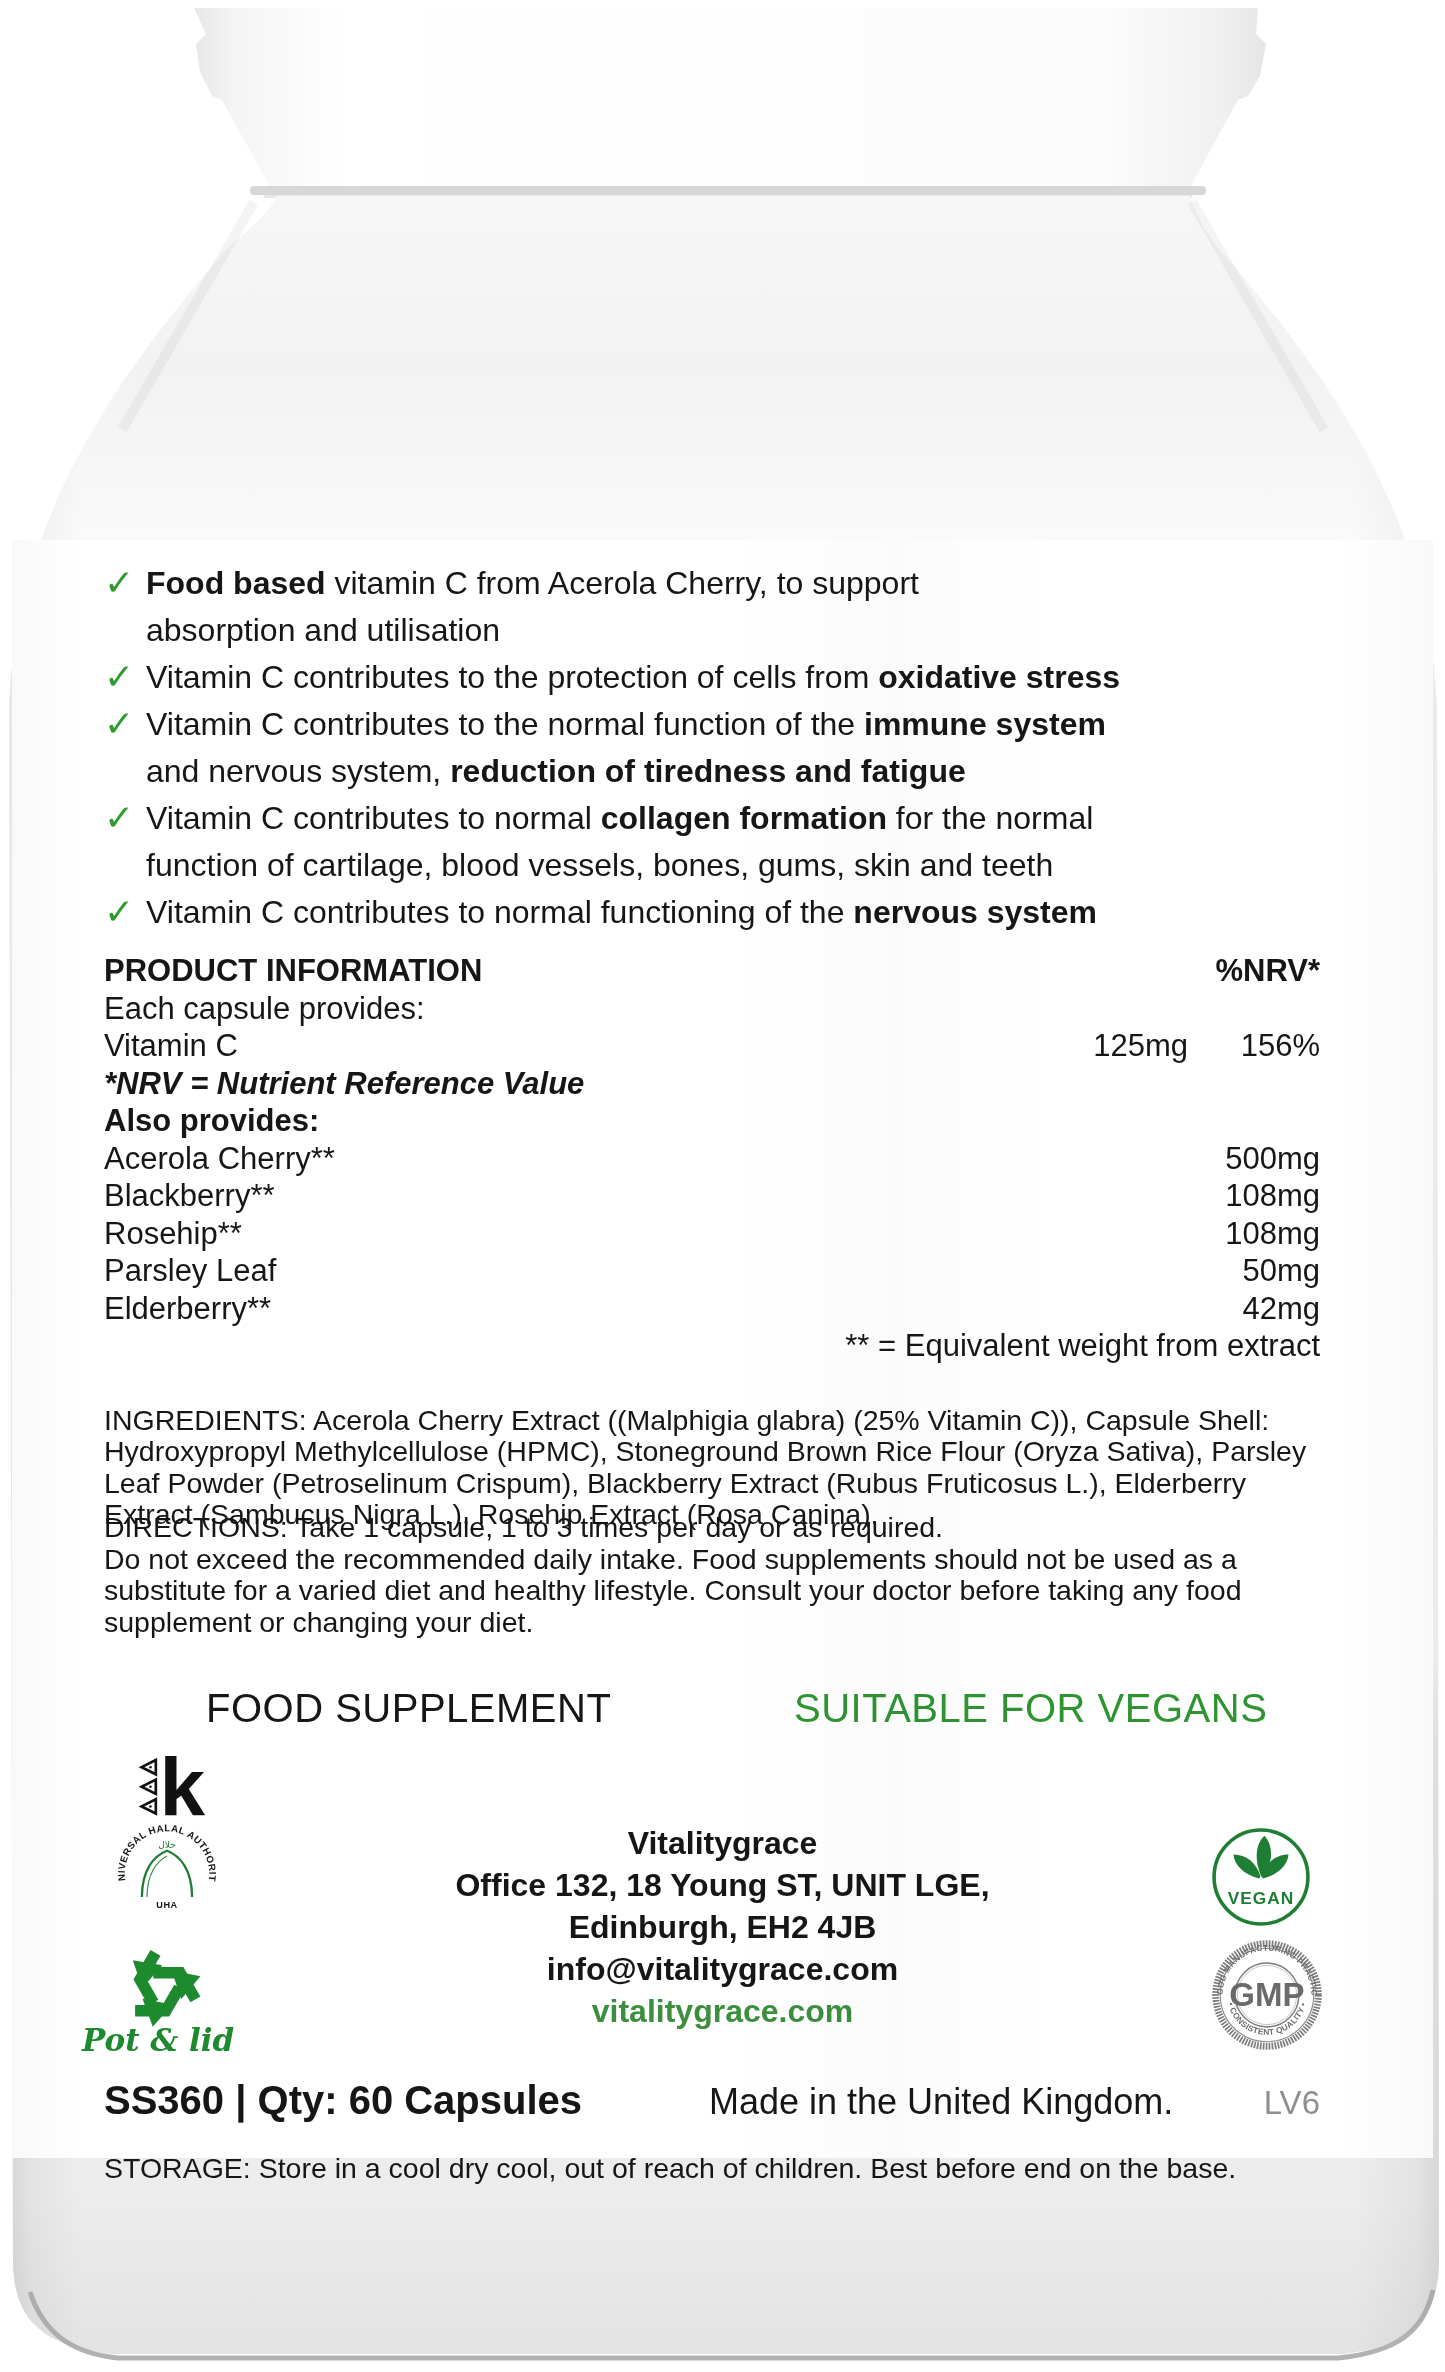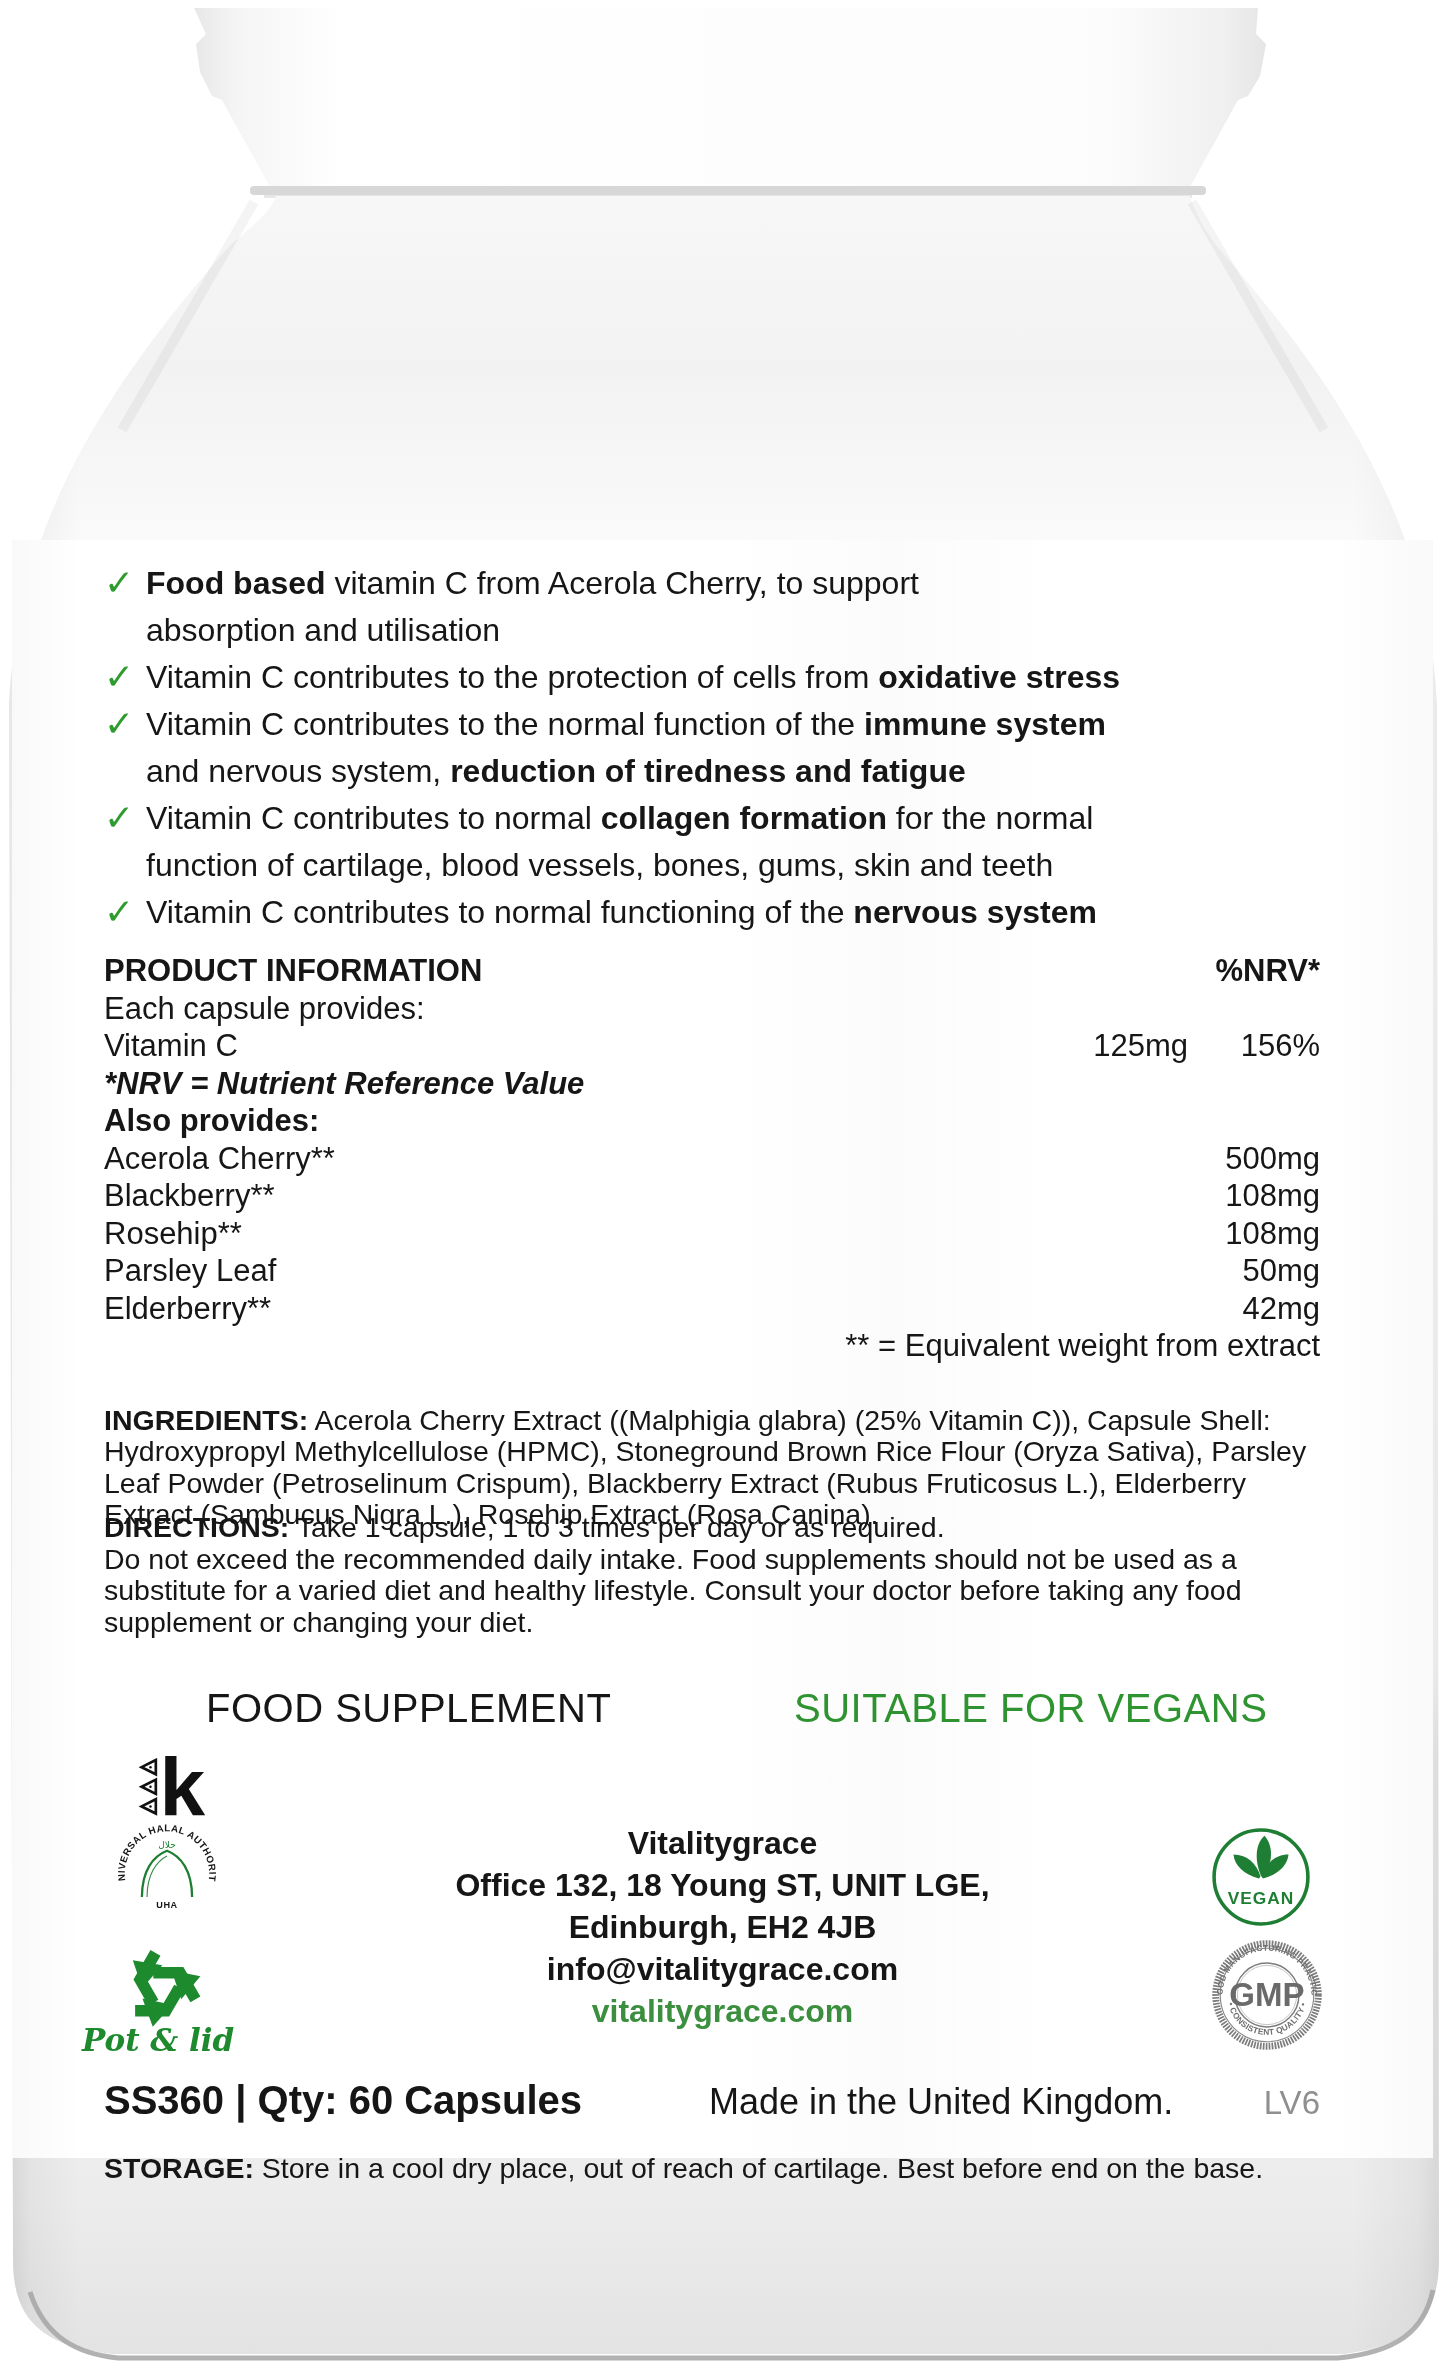--- a/index.html
+++ b/index.html
@@ -24,21 +24,21 @@
   .row3 .amt,.row3 .nrv{text-align:right;}
   .row2{display:grid;grid-template-columns:1fr 302px;}
   .row2 .amt{text-align:right;}
   .hdr{font-weight:700;}
   .nrvnote{font-weight:700;font-style:italic;}
   .alsohdr{font-weight:700;}
   .extract{text-align:right;}
   
   .ing{position:absolute;left:92px;top:836px;width:1216px;font-size:28.5px;line-height:31.5px;}
   .dir{position:absolute;left:92px;top:972px;width:1216px;font-size:28.5px;line-height:31.5px;}
-  .lead{font-weight:700;}
+  .lead{font-weight:400;}
   
   .supprow{position:absolute;left:0;top:1146px;width:100%;height:46px;font-size:40px;font-weight:500;letter-spacing:.5px;}
   .fs{position:absolute;left:194px;color:#161616;}
   .sfv{position:absolute;left:782px;color:#2e9430;}
   
   .kosher{position:absolute;left:126px;top:1206px;width:82px;height:78px;}
   .halal{position:absolute;left:98px;top:1276px;width:114px;height:114px;}
   .recycle{position:absolute;left:100px;top:1392px;width:100px;height:96px;}
   .potlid{position:absolute;left:70px;top:1482px;width:220px;font-family:"DejaVu Serif",serif;
           font-style:italic;font-weight:700;font-size:31px;color:#1e8a2e;}
@@ -259,16 +259,16 @@
       </text>
       <text x="100" y="120" font-size="58" font-weight="800" fill="#6a6a6a" text-anchor="middle">GMP</text>
     </svg>
 
     <div class="footrow">
       <span class="sku">SS360 | Qty: 60 Capsules</span>
       <span class="made">Made in the United Kingdom.</span>
       <span class="lv6">LV6</span>
     </div>
 
-    <p class="storage"><span class="lead">STORAGE:</span><span> Store in a cool dry place, out of reach of cartilage. Best before end on the base.</span></p>
+    <p class="storage"><span class="lead">STORAGE:</span><span> Store in a cool dry cool, out of reach of children. Best before end on the base.</span></p>
 
   </div>
 </div>
 
 </body></html>

